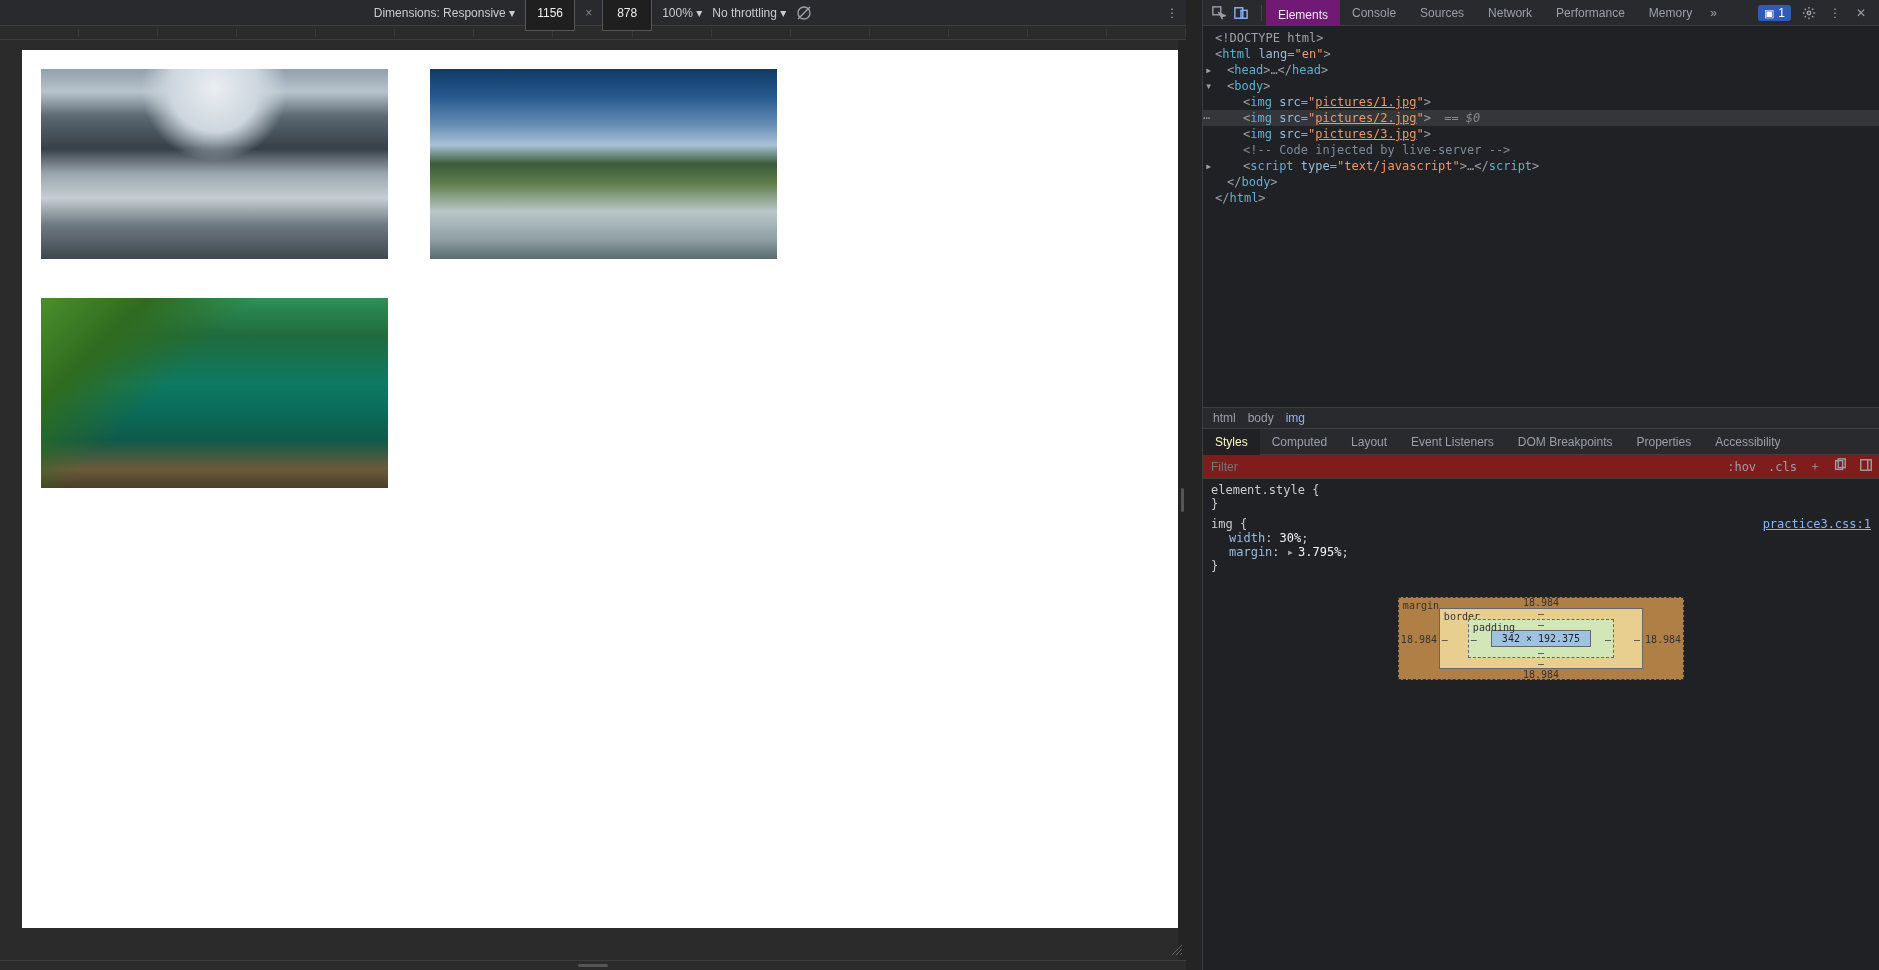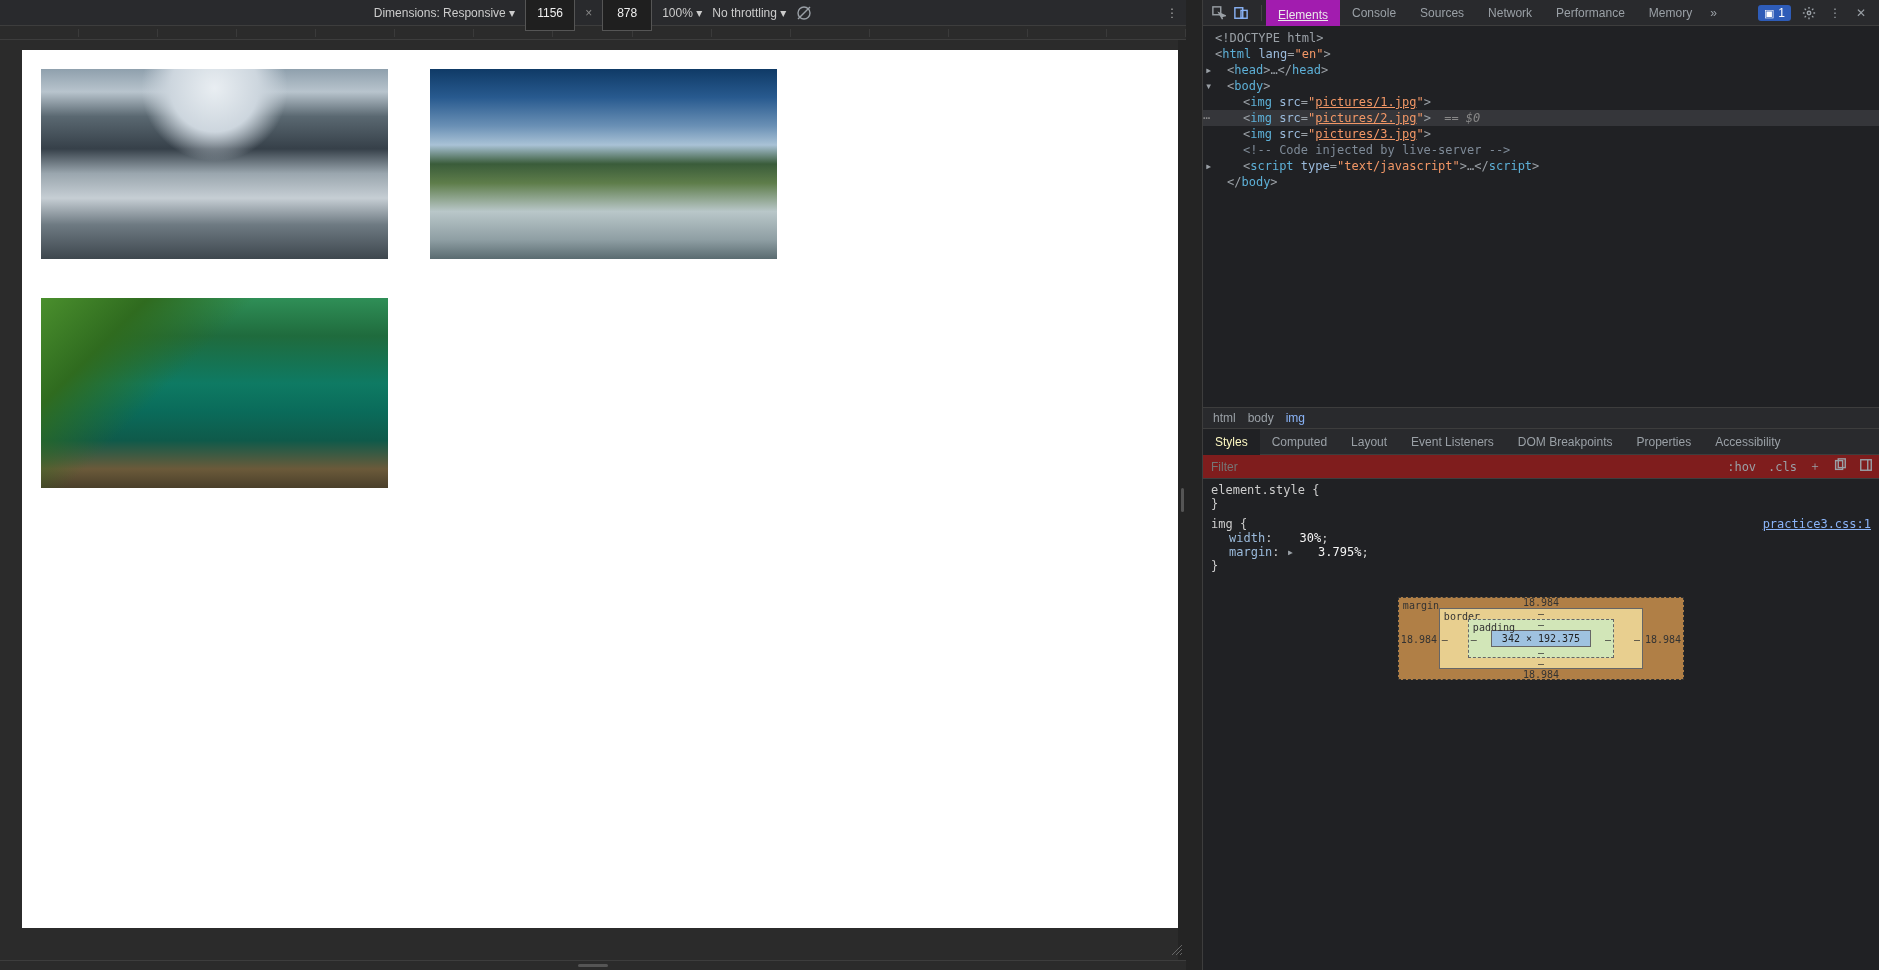--- a/index.html
+++ b/index.html
@@ -109,21 +109,21 @@
 
 .dt-tabs {
   height: 26px; background:#292a2d; border-bottom:1px solid #3d3d3d;
   display:flex; align-items:center;
 }
 .dt-tabs .icons-left { display:flex; gap:6px; padding:0 8px; }
 .dt-tabs .ico { width:16px; height:16px; display:flex; align-items:center; justify-content:center; color:#9aa0a6; cursor:pointer; }
 .dt-tabs .ico.active { color:#8ab4f8; }
 .dt-tabs .sep { width:1px; height:16px; background:#444; margin:0 4px; }
 .dt-tabs .tab { padding:0 12px; height:26px; line-height:26px; color:#9aa0a6; cursor:pointer; }
-.dt-tabs .tab.active { background:#a21caf; color:#eaeaea; border-top:2px solid transparent;text-decoration:underline; }
+.dt-tabs .tab.active { background:#701a75; color:#eaeaea; border-top:2px solid transparent; }
 .dt-tabs .more { color:#9aa0a6; padding:0 6px; cursor:pointer;}
 .dt-tabs .right-icons { margin-left:auto; display:flex; align-items:center; gap:10px; padding-right:10px; }
 .dt-tabs .badge {
   background:#2e5cb8; color:#fff; border-radius:3px; padding:0 6px; height:16px; line-height:16px;
   display:flex; align-items:center; gap:4px; cursor:pointer;
 }
 .dt-tabs .badge .sq { font-size:11px; }
 
 
 .elements { flex:1; overflow:auto; background:#202124; font-family: Menlo, Consolas, monospace; font-size:12px; padding:4px 0; }
@@ -160,21 +160,21 @@
   flex:1; background:transparent; border:none; color:#ccc; padding:0 8px; font-size:12px; outline:none;
 }
 .filter-row .tog { color:#9aa0a6; padding:0 6px; cursor:pointer; font-family:Menlo,Consolas,monospace; }
 .filter-row .iconr { color:#9aa0a6; padding:0 6px; cursor:pointer; }
 
 .styles-body { flex:0 0 auto; background:#202124; font-family:Menlo,Consolas,monospace; font-size:12px; padding:4px 8px; }
 .rule-head { color:#ccc; }
 .rule-source { float:right; color:#8ab4f8; text-decoration:underline; cursor:pointer; }
 .prop { padding-left:18px; color:#ccc; }
 .prop .pn { color:#9bbbdc; }
-.prop .pv { color:#f5f5f5;margin-left:20px; }
+.prop .pv { color:#f5f5f5; }
 .prop .pc { color:#ccc; }
 .brace { color:#ccc; }
 .tri-toggle { color:#9aa0a6; margin-right:4px; }
 
 .box-model-wrap { flex:1; background:#202124; display:flex; align-items:flex-start; justify-content:center; padding-top:20px; }
 .bm-margin {
   background:#b07f46; border:1px dashed #333; padding:10px 40px;
   position:relative; font-family:Menlo,Consolas,monospace; font-size:10px; color:#333;
 }
 .bm-border {
@@ -303,20 +303,21 @@
 
       <div class="el-line indent2 selected"><span class="dots3">⋯</span><span class="tok-angle">&lt;</span><span class="tok-tag">img</span> <span class="tok-attr">src</span><span class="tok-eq">=</span><span class="tok-str">"<span class="ul">pictures/2.jpg</span>"</span><span class="tok-angle">&gt;</span><span class="eq0"> == $0</span></div>
 
       <div class="el-line indent2"><span class="tok-angle">&lt;</span><span class="tok-tag">img</span> <span class="tok-attr">src</span><span class="tok-eq">=</span><span class="tok-str">"<span class="ul">pictures/3.jpg</span>"</span><span class="tok-angle">&gt;</span></div>
 
       <div class="el-line indent2"><span class="tok-comment">&lt;!--<span> Code injected by live-server </span>--&gt;</span></div>
 
       <div class="el-line indent2"><span class="arrow">▸</span><span class="tok-angle">&lt;</span><span class="tok-tag">script</span> <span class="tok-attr">type</span><span class="tok-eq">=</span><span class="tok-str">"<span>text/javascript</span>"</span><span class="tok-angle">&gt;</span><span class="tok-ell">…</span><span class="tok-angle">&lt;/</span><span class="tok-tag">script</span><span class="tok-angle">&gt;</span></div>
 
       <div class="el-line indent1"><span class="tok-angle">&lt;/</span><span class="tok-tag">body</span><span class="tok-angle">&gt;</span></div>
+      <div class="el-line"><span class="tok-angle">&lt;/</span><span class="tok-tag">html</span><span class="tok-angle">&gt;</span></div>
     </div>
 
     <div class="bc">
       <span>html</span>
       <span>body</span>
       <span class="curr">img</span>
     </div>
 
     <div class="sub-tabs">
       <div class="stab active">Styles</div>

